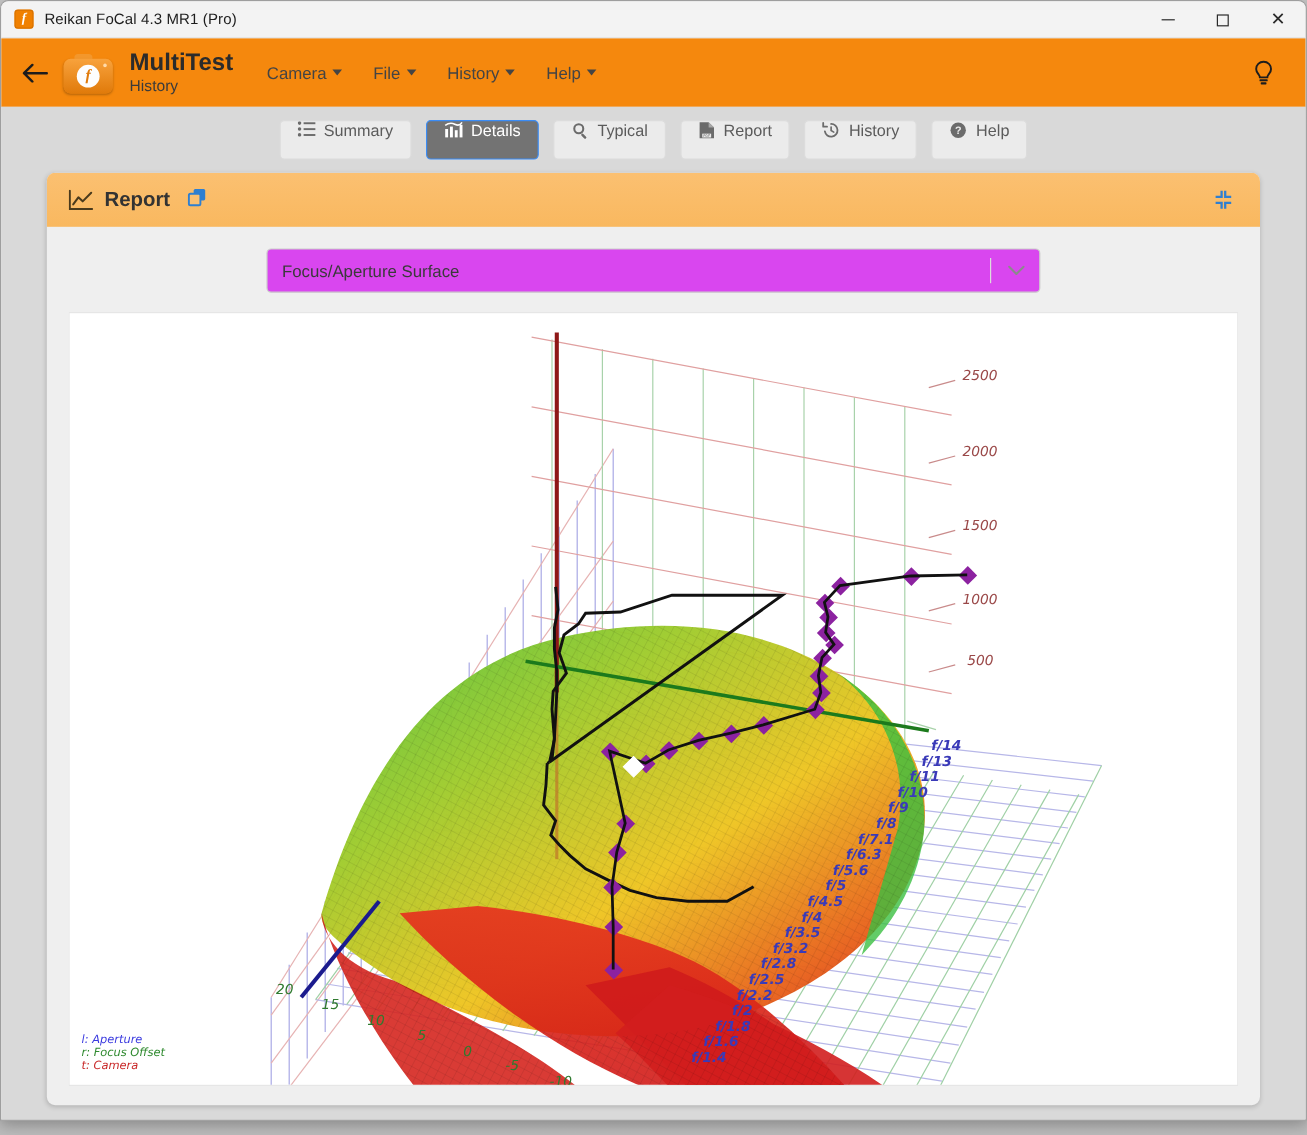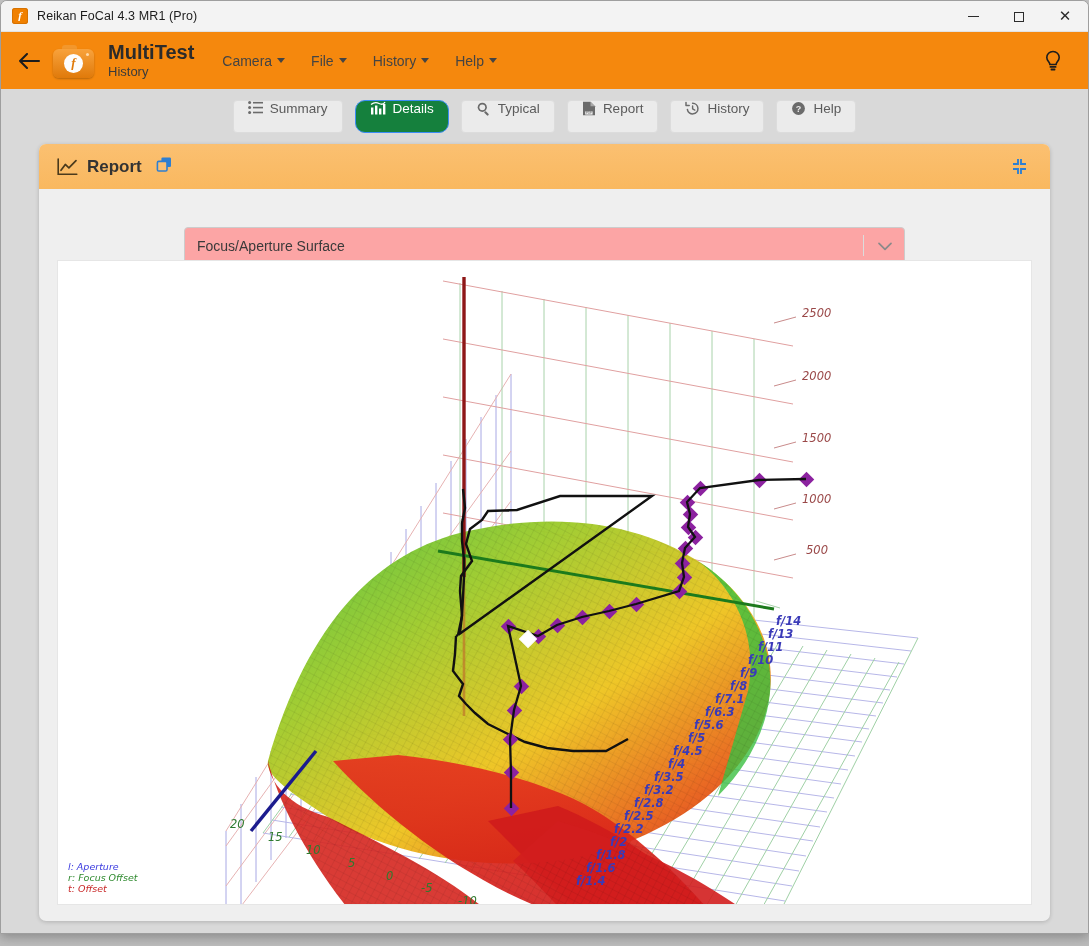--- a/index.html
+++ b/index.html
@@ -115,21 +115,21 @@
   .tabbar {
     height: 48px; display: flex; align-items: center; justify-content: center; gap: 12px;
     padding-top: 7px;
   }
   .tab {
     height: 33px; padding: 0 14px; border-radius: 4px;
     background: #ebebeb; color: #5b5b5b;
     display: flex; gap: 7px;
     font-size: 13.5px; border: 1px solid #dcdcdc;
   }
-  .tab.active { background: #15803d; color: #fff; border-color: #3b8cf5; border-radius: 10px; }
+  .tab.active { background: #737373; color: #fff; border-color: #3b8cf5; }
   .tab svg { display: block; }
 
   
   .card {
     position: absolute; left: 38px; right: 38px; top: 55px; bottom: 12px;
     background: #efefef; border-radius: 7px;
     box-shadow: 0 1px 4px rgba(0,0,0,.18);
     overflow: hidden;
   }
   .card-head {
@@ -140,22 +140,22 @@
   }
   .card-head .title {
     font-size: 17px; font-weight: bold; color: #333; margin-left: 9px;
   }
   .copy-ico { margin-left: 14px; }
   .collapse-ico { position: absolute; right: 22px; top: 14px; }
 
   .card-body { position: absolute; left: 0; right: 0; top: 45px; bottom: 0; padding: 14px 18px 16px 18px; }
 
   .select-wrap {
-    width: 721px; height: 37px; margin: 24px auto 0 auto;
-    background: #fca5a5; border: 1px solid #ccc; border-radius: 4px;
+    width: 645px; height: 37px; margin: 4px auto 0 auto;
+    background: #d946ef; border: 1px solid #ccc; border-radius: 4px;
     display: flex; align-items: center; position: relative;
   }
   .select-val { font-size: 14px; color: #3a3a3a; padding-left: 12px; }
   .select-sep { position: absolute; right: 40px; top: 7px; bottom: 7px; width: 1px; background: #dcdcdc; }
   .select-arrow { position: absolute; right: 12px; top: 50%; transform: translateY(-50%); }
 
   .plot {
     position: absolute; left: 18px; right: 18px; top: 71px; bottom: 16px;
     background: #fff; border: 1px solid #e6e6e6;
     overflow: hidden;
@@ -604,21 +604,21 @@
                 <text x="363" y="631">-5</text>
                 <text x="400" y="644">-10</text>
                 <text x="442" y="652">-15</text>
                 <text x="482" y="660">-20</text>
               </g>
             </svg>
 
             <div class="legend">
               <div class="l">l: Aperture</div>
               <div class="r">r: Focus Offset</div>
-              <div class="t">t: Offset</div>
+              <div class="t">t: Camera</div>
             </div>
           </div>
 
         </div>
       </div>
     </div>
   </div>
 </div>
 
 </body></html>

